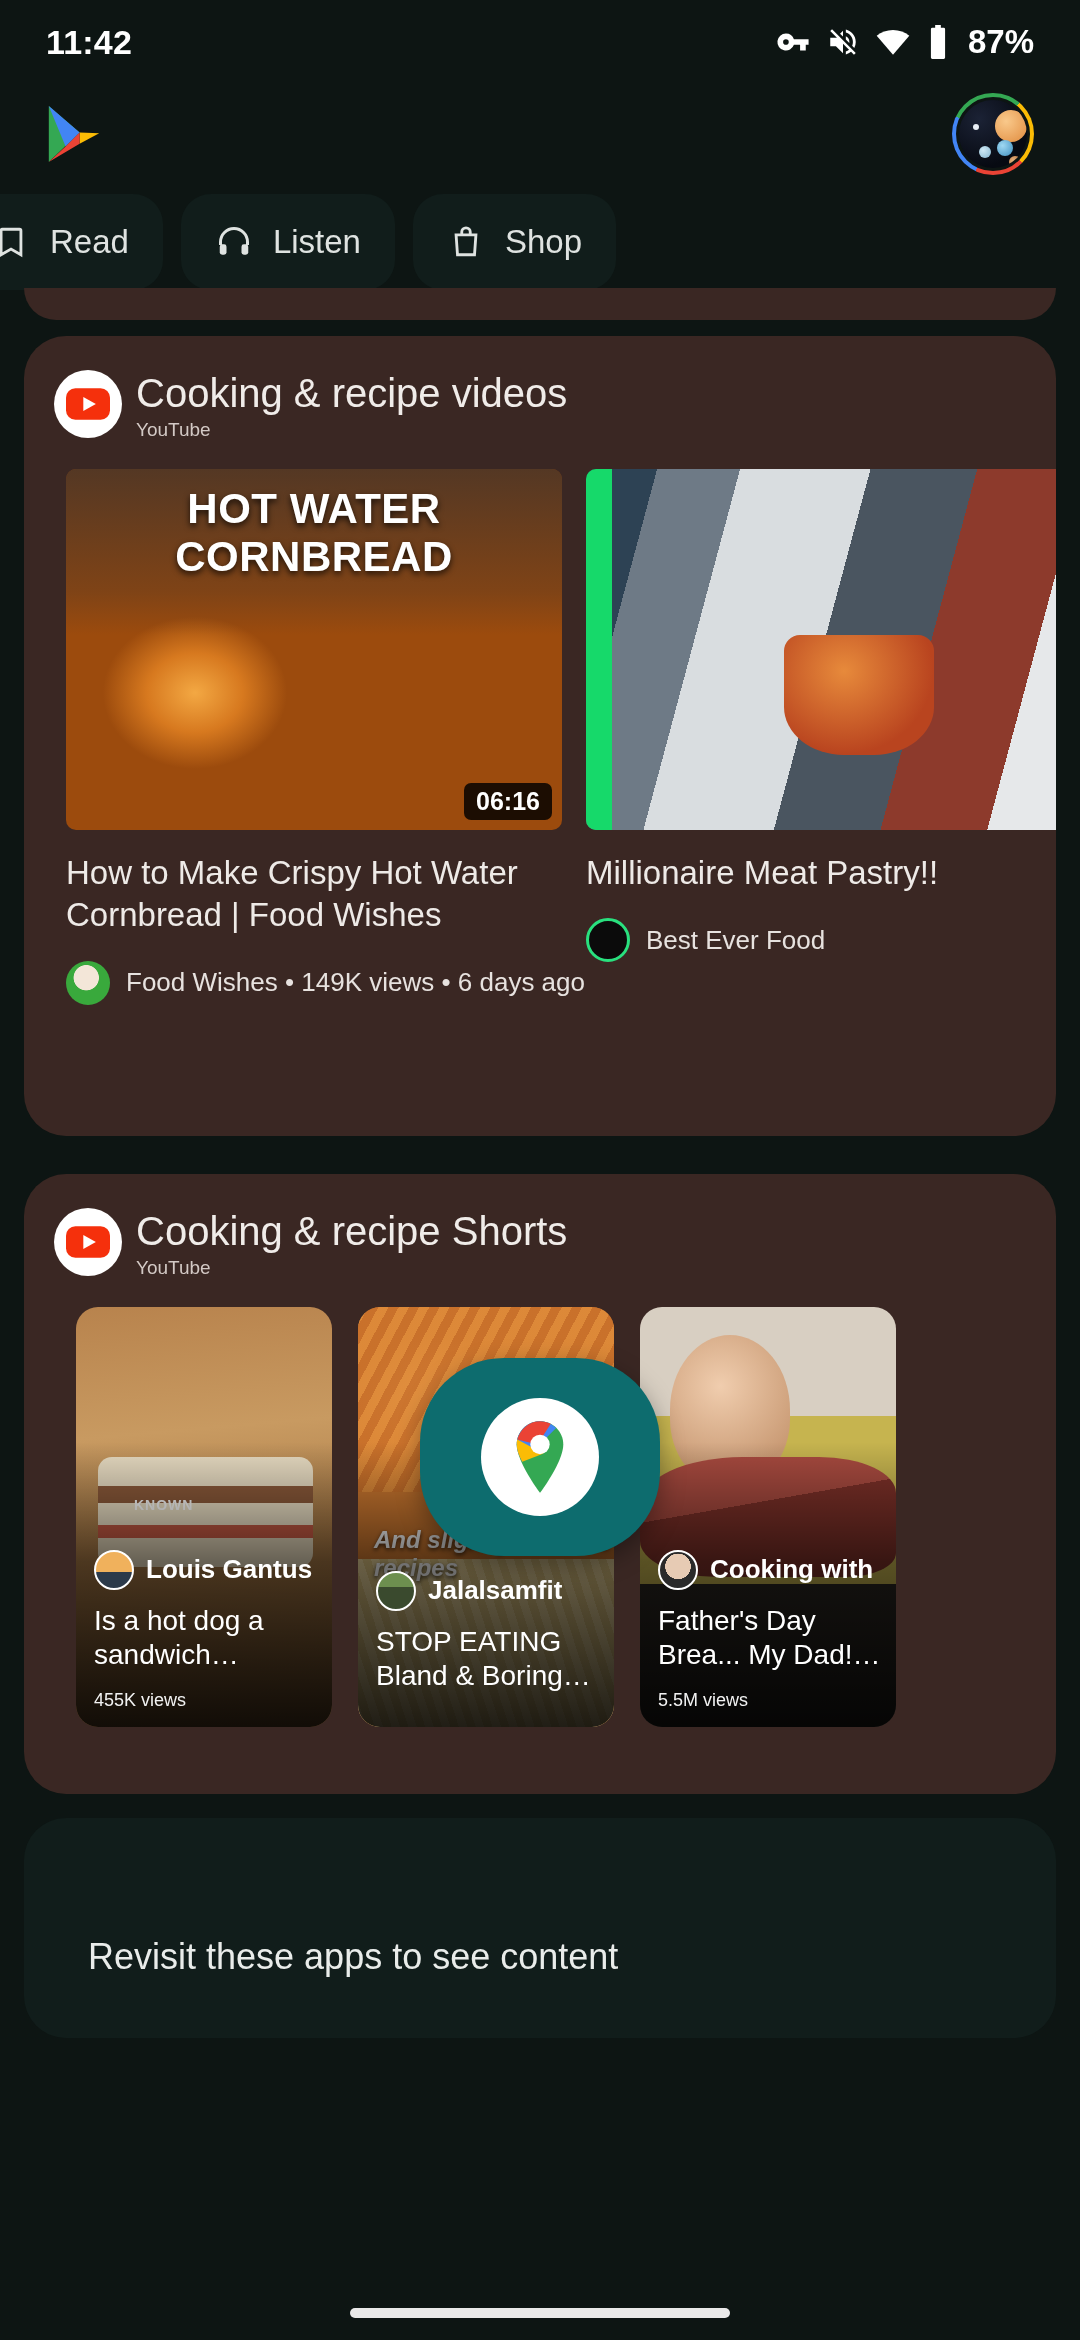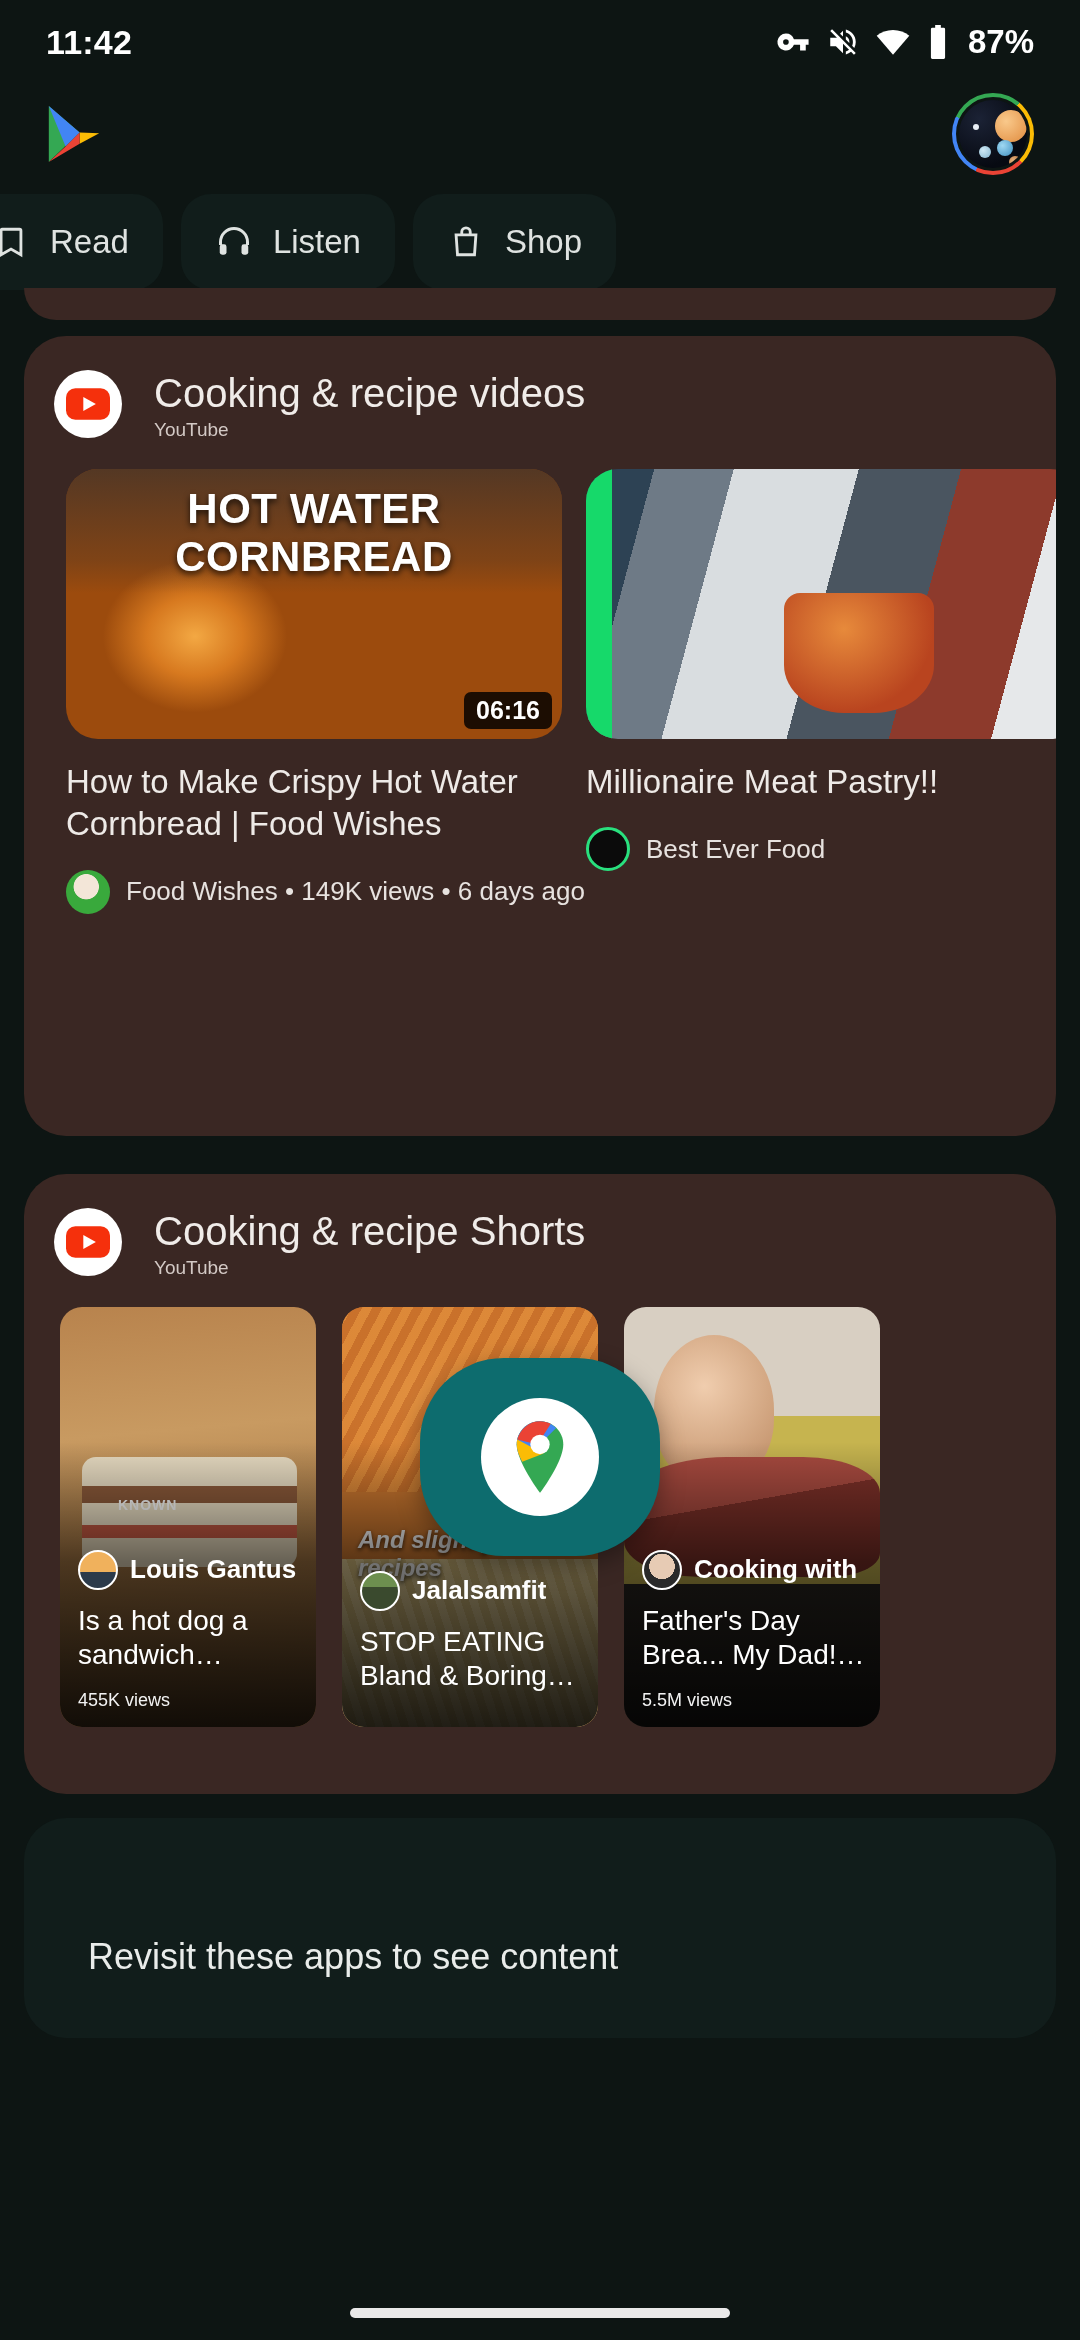--- a/index.html
+++ b/index.html
@@ -65,35 +65,35 @@
 
   .card {
     position:absolute; left:24px; width:1032px;
     background:#3a2723; border-radius:42px; overflow:hidden;
   }
   .card-sliver { top:-10px; height:32px; border-radius:0 0 42px 42px; }
   .card-videos { top:38px; height:800px; }
   .card-shorts { top:876px; height:620px; }
   .card-revisit { top:1520px; height:220px; background:#111d1b; }
 
-  .card-head { display:flex; align-items:flex-start; gap:32px; padding:34px 0 0 30px; }
+  .card-head { display:flex; align-items:flex-start; gap:14px; padding:34px 0 0 30px; }
   .yt-badge {
     width:68px; height:68px; border-radius:50%; background:#fff;
     display:flex; align-items:center; justify-content:center; flex:0 0 auto;
   }
   .yt-badge svg { display:block; }
   .card-head-text { display:flex; flex-direction:column; gap:4px; padding-top:2px; }
   .card-title { color:#f0ece9; font-size:40px; font-weight:400; line-height:1.08; }
   .card-sub { color:#d3c9c5; font-size:19px; }
 
   
   .video-row { display:flex; gap:24px; padding:28px 0 0 42px; }
   .video-item { flex:0 0 auto; width:496px; }
   .thumb {
-    position:relative; width:496px; height:270px; border-radius:32px; overflow:hidden;
+    position:relative; width:496px; height:361px; border-radius:10px; overflow:hidden;
   }
   .thumb-dur {
     position:absolute; right:10px; bottom:10px;
     background:rgba(0,0,0,.82); color:#fff;
     font-size:25px; font-weight:600; padding:4px 12px; border-radius:7px;
   }
   .vid-title {
     color:#eeeae7; font-size:33px; line-height:1.28; margin-top:22px;
     display:-webkit-box; -webkit-line-clamp:2; -webkit-box-orient:vertical; overflow:hidden;
   }
@@ -111,21 +111,21 @@
     font-family:"Liberation Sans", sans-serif;
   }
   .tb-city {
     background:
       linear-gradient(180deg,#f3f4f5 0%,#e8e9ea 16%,#cfd3d6 17%, #8b9197 100%);
     position:relative;
   }
   .green-bar { position:absolute; left:0; top:0; bottom:0; width:26px; background:#16d96a; }
 
   
-  .shorts-row { display:flex; gap:26px; padding:28px 0 0 36px; }
+  .shorts-row { display:flex; gap:26px; padding:28px 0 0 52px; }
   .short-item {
     flex:0 0 auto; width:256px; height:420px; border-radius:22px;
     position:relative; overflow:hidden;
   }
   .short-grad {
     position:absolute; left:0; right:0; bottom:0; height:68%;
     background:linear-gradient(180deg,rgba(0,0,0,0) 0%,rgba(0,0,0,.55) 42%,rgba(0,0,0,.86) 100%);
   }
   .short-info { position:absolute; left:18px; right:14px; bottom:16px; }
   .short-chan { display:flex; align-items:center; gap:12px; margin-bottom:14px; }

